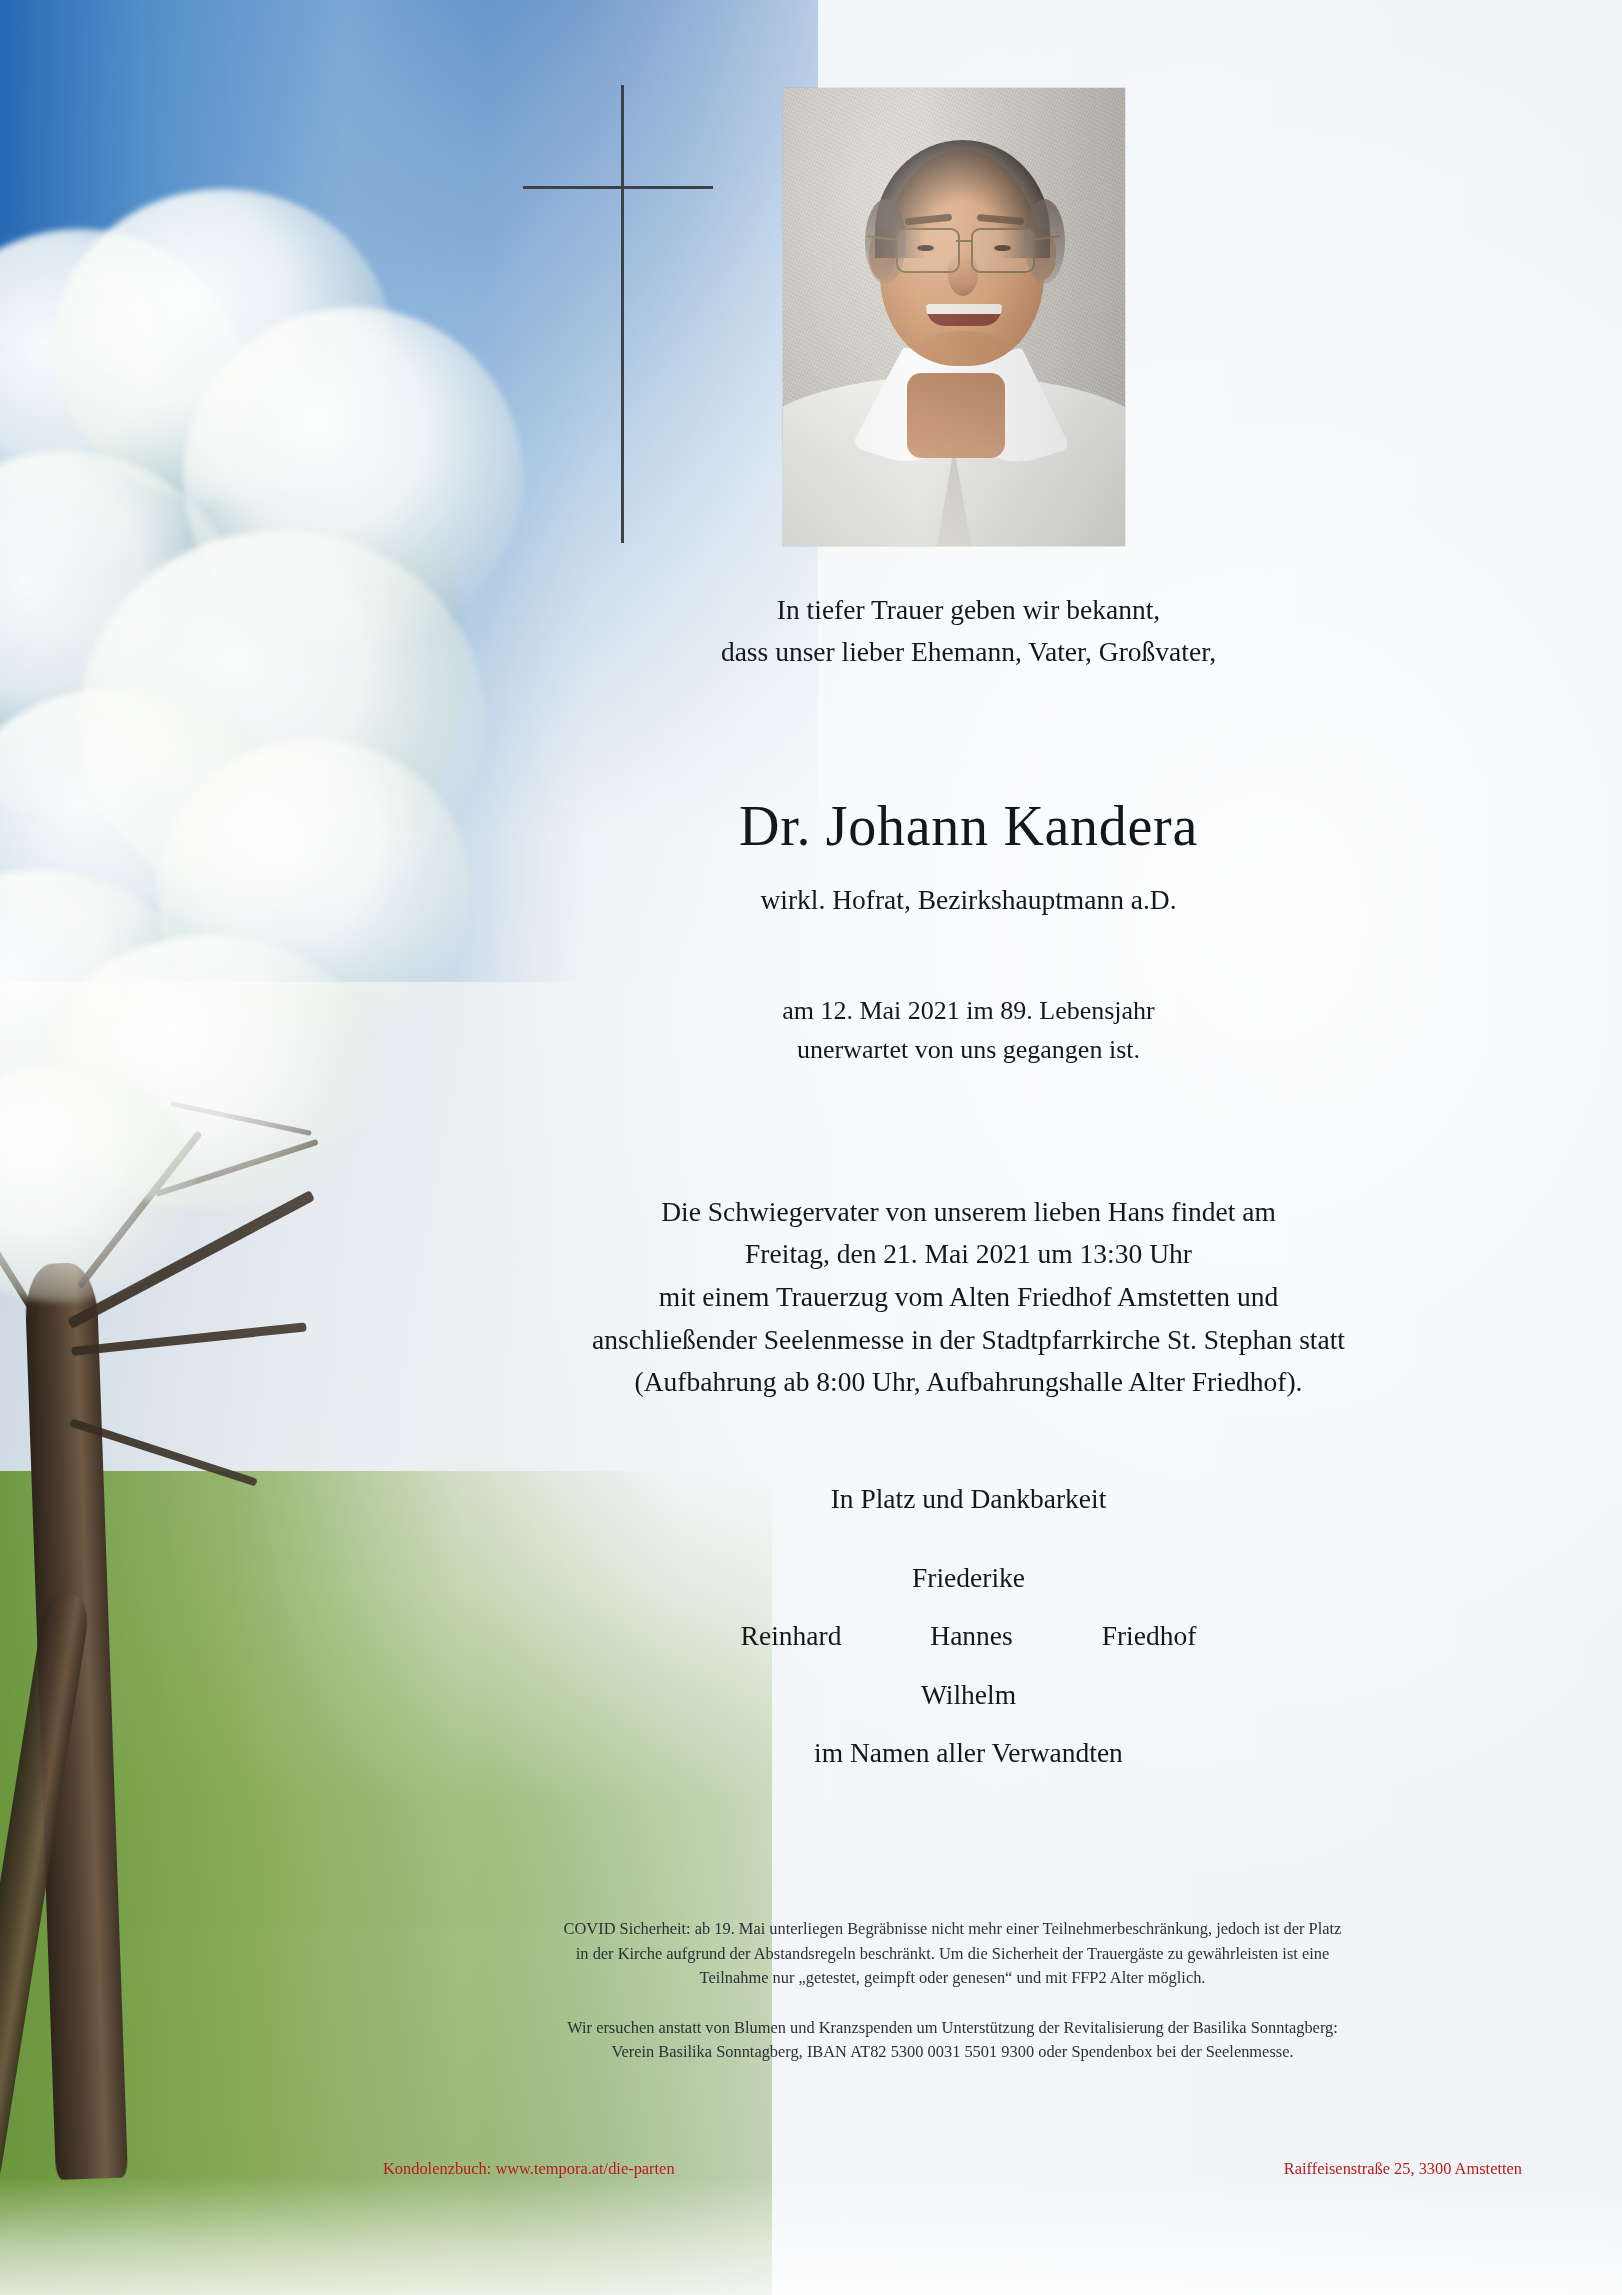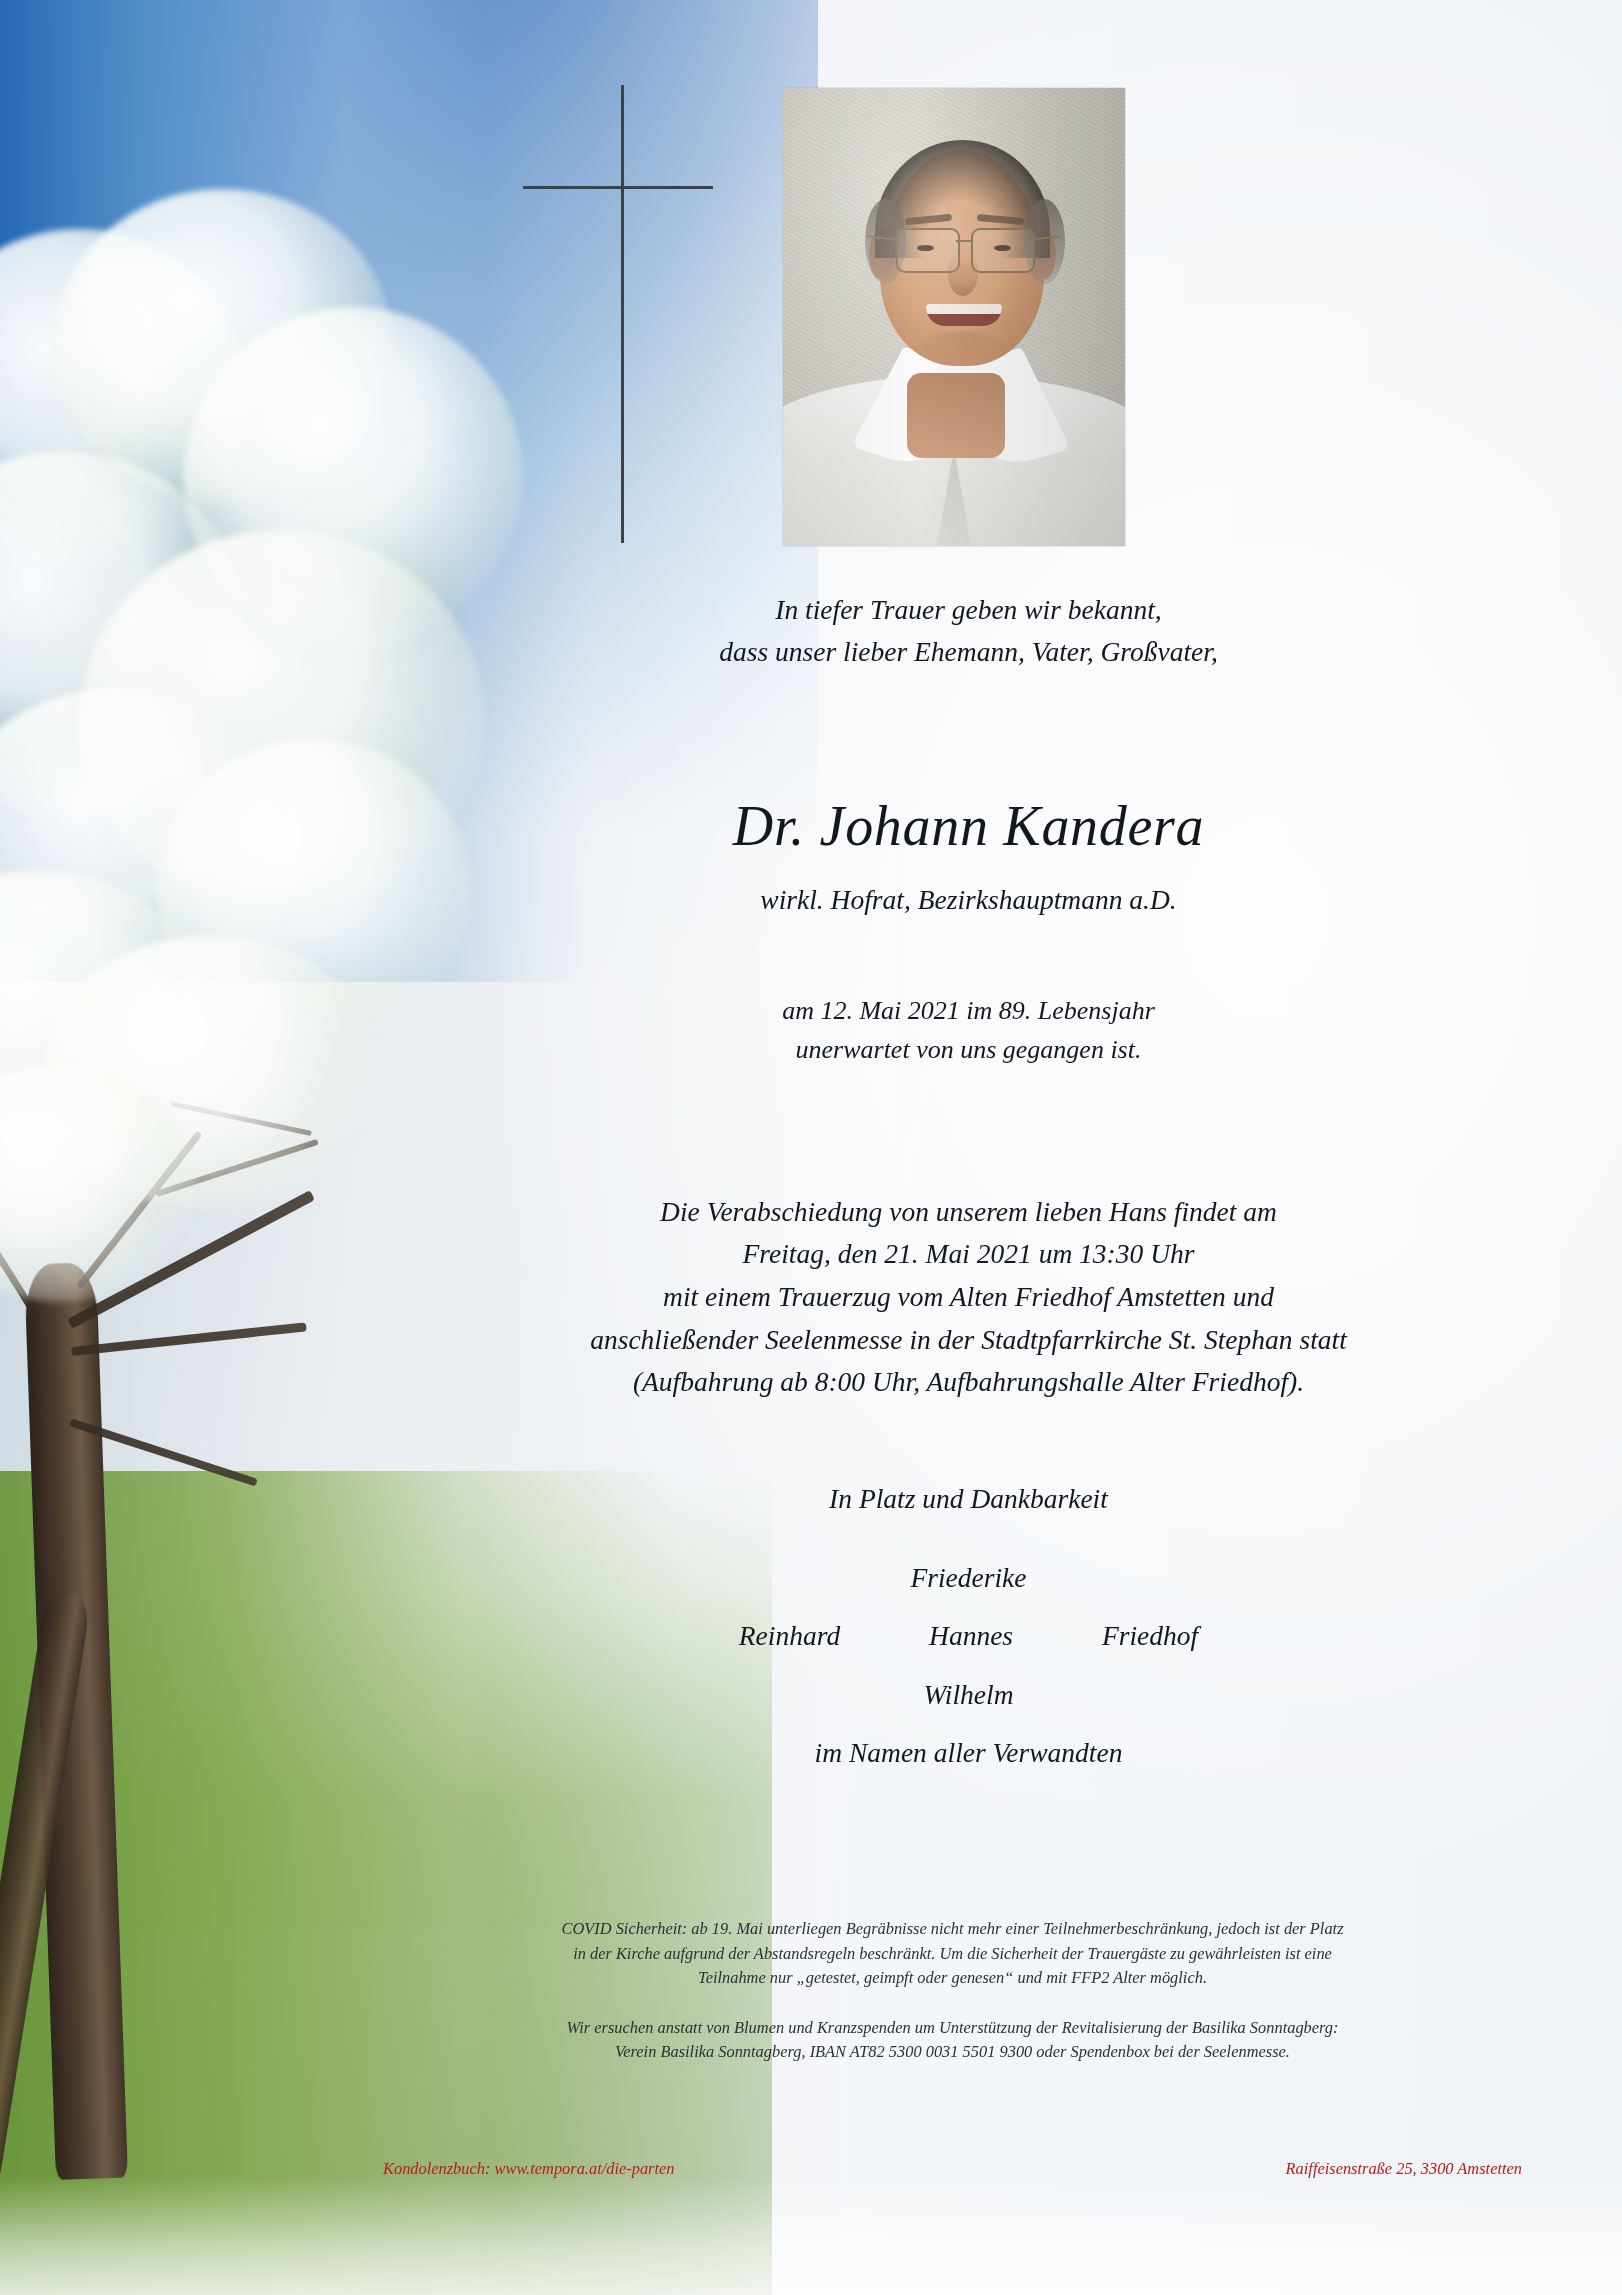--- a/index.html
+++ b/index.html
@@ -9,21 +9,20 @@
   }
   body {
     font-family: "Liberation Serif", serif;
   }
   .page {
     position: relative;
     width: 1623px;
     height: 2295px;
     overflow: hidden;
     background: #eef1f4;
-    font-style: italic;
   }
 
   
   .bg-base {
     position: absolute;
     inset: 0;
     background: linear-gradient(100deg, #bfcfdd 0%, #e7ebef 28%, #eef1f4 55%, #e9edf0 100%);
   }
   
   .bg-sky {
@@ -401,21 +400,21 @@
 
     <div class="name">Dr. Johann Kandera</div>
     <div class="titles">wirkl. Hofrat, Bezirkshauptmann a.D.</div>
 
     <div class="death">
       <div>am 12. Mai 2021 im 89. Lebensjahr</div>
       <div>unerwartet von uns gegangen ist.</div>
     </div>
 
     <div class="funeral">
-      <div>Die Verabschiedung von unserem lieben Hans findet am</div>
+      <div>Die Schwiegervater von unserem lieben Hans findet am</div>
       <div>Freitag, den 21. Mai 2021 um 13:30 Uhr</div>
       <div>mit einem Trauerzug vom Alten Friedhof Amstetten und</div>
       <div>anschließender Seelenmesse in der Stadtpfarrkirche St. Stephan statt</div>
       <div>(Aufbahrung ab 8:00 Uhr, Aufbahrungshalle Alter Friedhof).</div>
     </div>
 
     <div class="closing">In Platz und Dankbarkeit</div>
 
     <div class="survivors">
       <div class="row">Friederike</div>

